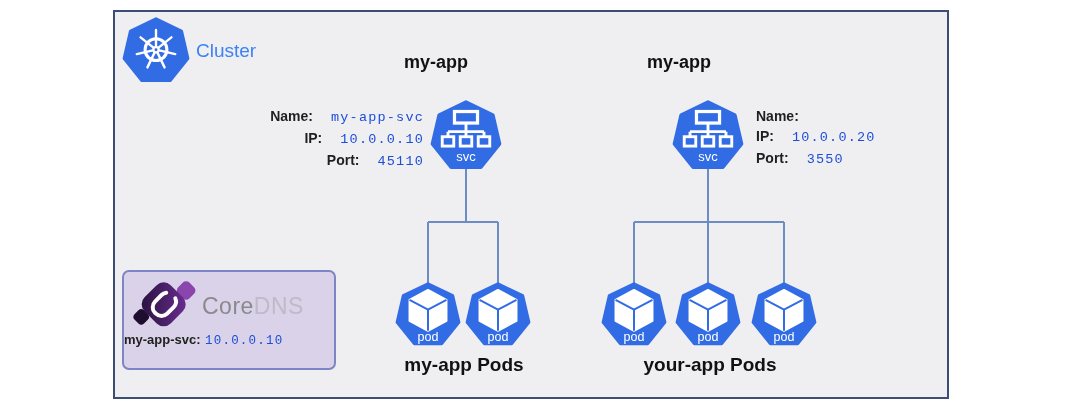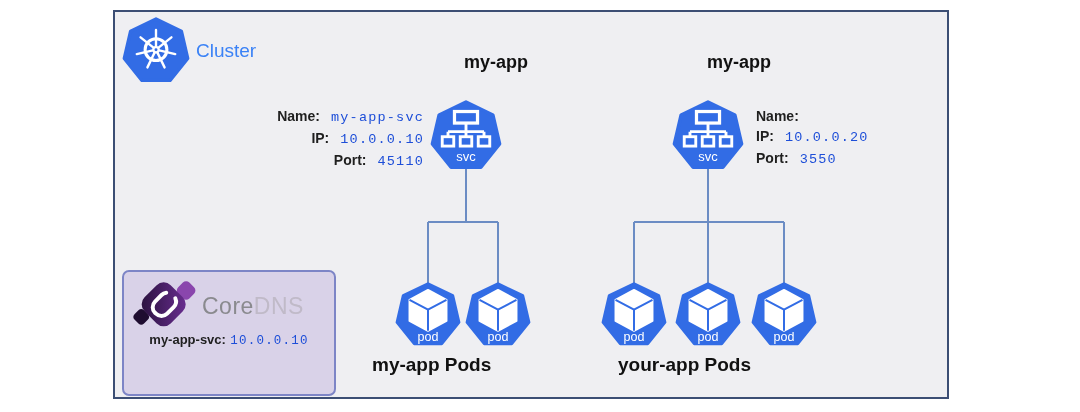--- a/index.html
+++ b/index.html
@@ -7,42 +7,42 @@
     position:relative;width:1080px;height:412px;background:#ffffff;overflow:hidden;
     font-family:"Liberation Sans",sans-serif;color:#1a1a1a;
   }
   .abs{position:absolute;}
   
   #cluster-box{
     left:113px;top:10px;width:836px;height:389px;box-sizing:border-box;
     border:2px solid #3c4e74;background:#efeff2;
   }
   
-  .svc-title{font-size:18px;font-weight:bold;text-align:right;width:124px;color:#111;}
-  .pods-caption{font-size:19px;font-weight:bold;text-align:left;width:184px;color:#111;}
+  .svc-title{font-size:18px;font-weight:bold;text-align:left;width:124px;color:#111;}
+  .pods-caption{font-size:19px;font-weight:bold;text-align:center;width:184px;color:#111;}
   #cluster-label{font-size:19px;color:#3b82f6;}
   
   .details{display:flex;flex-direction:column;}
-  .detail-row{display:flex;align-items:baseline;gap:11px;line-height:20px;white-space:nowrap;}
+  .detail-row{display:flex;align-items:baseline;gap:18px;line-height:20px;white-space:nowrap;}
   .details.right-align .detail-row{justify-content:flex-end;}
   .dlabel{font-size:14px;font-weight:bold;color:#1f1f1f;}
   .dvalue{font-family:"Liberation Mono",monospace;font-size:13.5px;letter-spacing:1.2px;color:#1d4ed8;}
   
   svg text{font-family:"Liberation Sans",sans-serif;}
   
   #connector-lines{left:0;top:0;pointer-events:none;}
   
   #coredns-panel{
-    left:122px;top:270px;width:214px;height:126px;box-sizing:border-box;
+    left:122px;top:270px;width:214px;height:100px;box-sizing:border-box;
     background:#d9d2e8;border:2px solid #7d85c6;border-radius:7px;
   }
   #coredns-wordmark{left:78px;top:21px;font-size:23px;letter-spacing:0.5px;white-space:nowrap;}
   .wm-primary{color:#8a8a8e;}
   .wm-secondary{color:#c0bac8;}
-  #dns-records{left:0;top:57px;width:100%;text-align:center;}
+  #dns-records{left:0;top:57px;width:100%;text-align:left;}
   .dns-record{line-height:19px;white-space:nowrap;}
   .dns-record .dlabel{font-size:13px;}
   .dns-record .dvalue{font-size:12.5px;}
 </style>
 </head>
 <body>
 
 <svg width="0" height="0" style="position:absolute" aria-hidden="true">
   <defs>
     <polygon id="hept7" points="50,3 87.3,20.9 96.6,61 70.7,93.2 29.3,93.2 3.4,61 12.7,20.9" fill="#326ce5" stroke="#326ce5" stroke-width="5" stroke-linejoin="round"></polygon>

